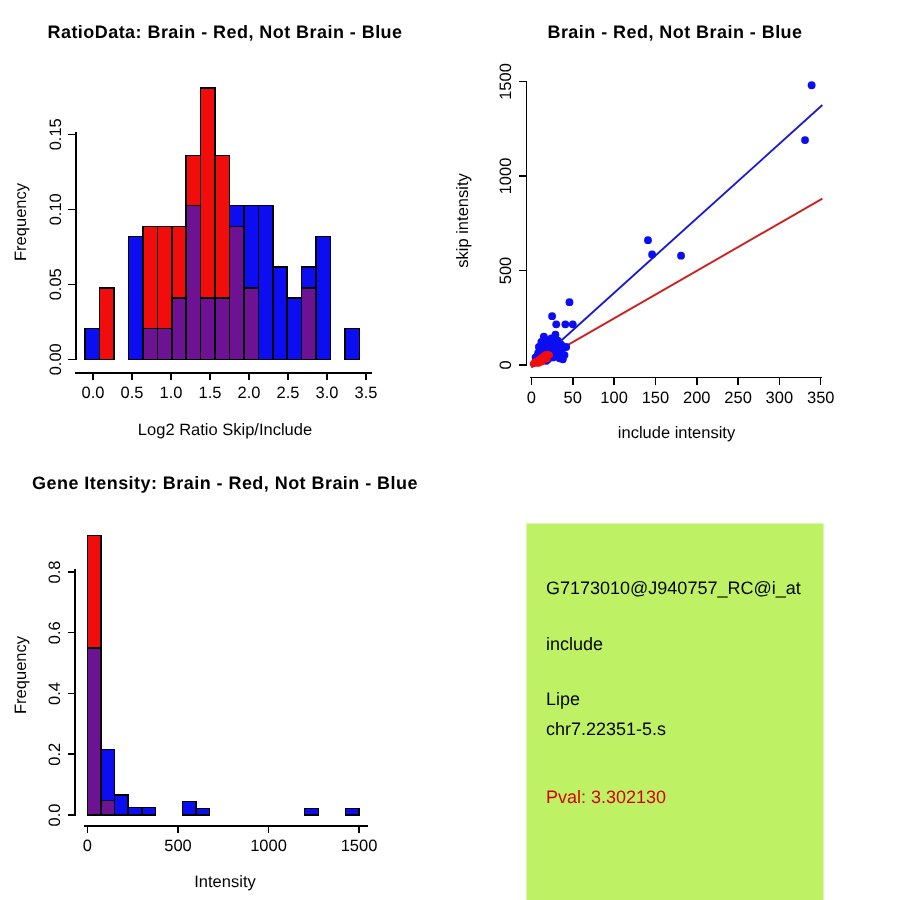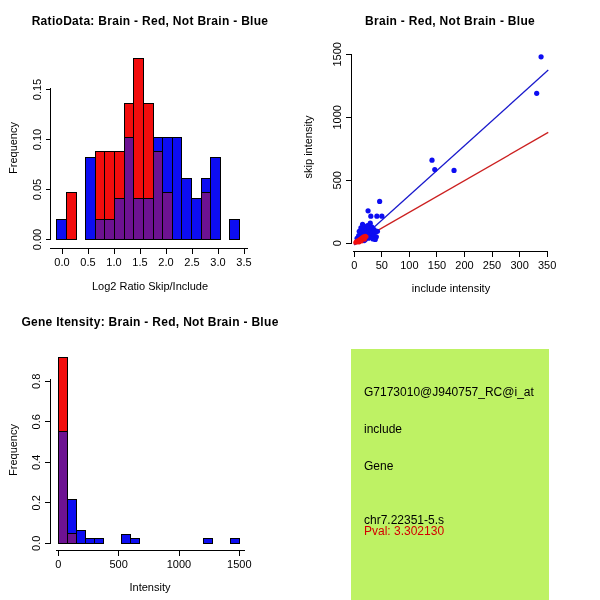--- a/index.html
+++ b/index.html
@@ -216,17 +216,17 @@
       <rect x="94.50999999999999" y="238.2375" width="9.0525" height="5.0625" fill="#0d0df2" class="bar"></rect>
       <rect x="121.66749999999999" y="234.1875" width="9.0525" height="9.112499999999999" fill="#0d0df2" class="bar"></rect>
       <rect x="130.72" y="238.845" width="9.0525" height="4.455" fill="#0d0df2" class="bar"></rect>
       <rect x="203.14" y="238.845" width="9.0525" height="4.455" fill="#0d0df2" class="bar"></rect>
       <rect x="230.2975" y="238.845" width="9.0525" height="4.455" fill="#0d0df2" class="bar"></rect>
     </svg>
 
   <div class="info-box">
     <div class="info-line" style="top:36px">G7173010@J940757_RC@i_at</div>
     <div class="info-line" style="top:73px">include</div>
-    <div class="info-line" style="top:110px">Gene</div>
-    <div class="info-line" style="top:164px">chr7.22351-5.s</div>
+    <div class="info-line" style="top:110px">Lipe</div>
+    <div class="info-line" style="top:130px">chr7.22351-5.s</div>
     <div class="info-line pval" style="top:175px">Pval: 3.302130</div>
   </div>
 </div>
 
 </body></html>

